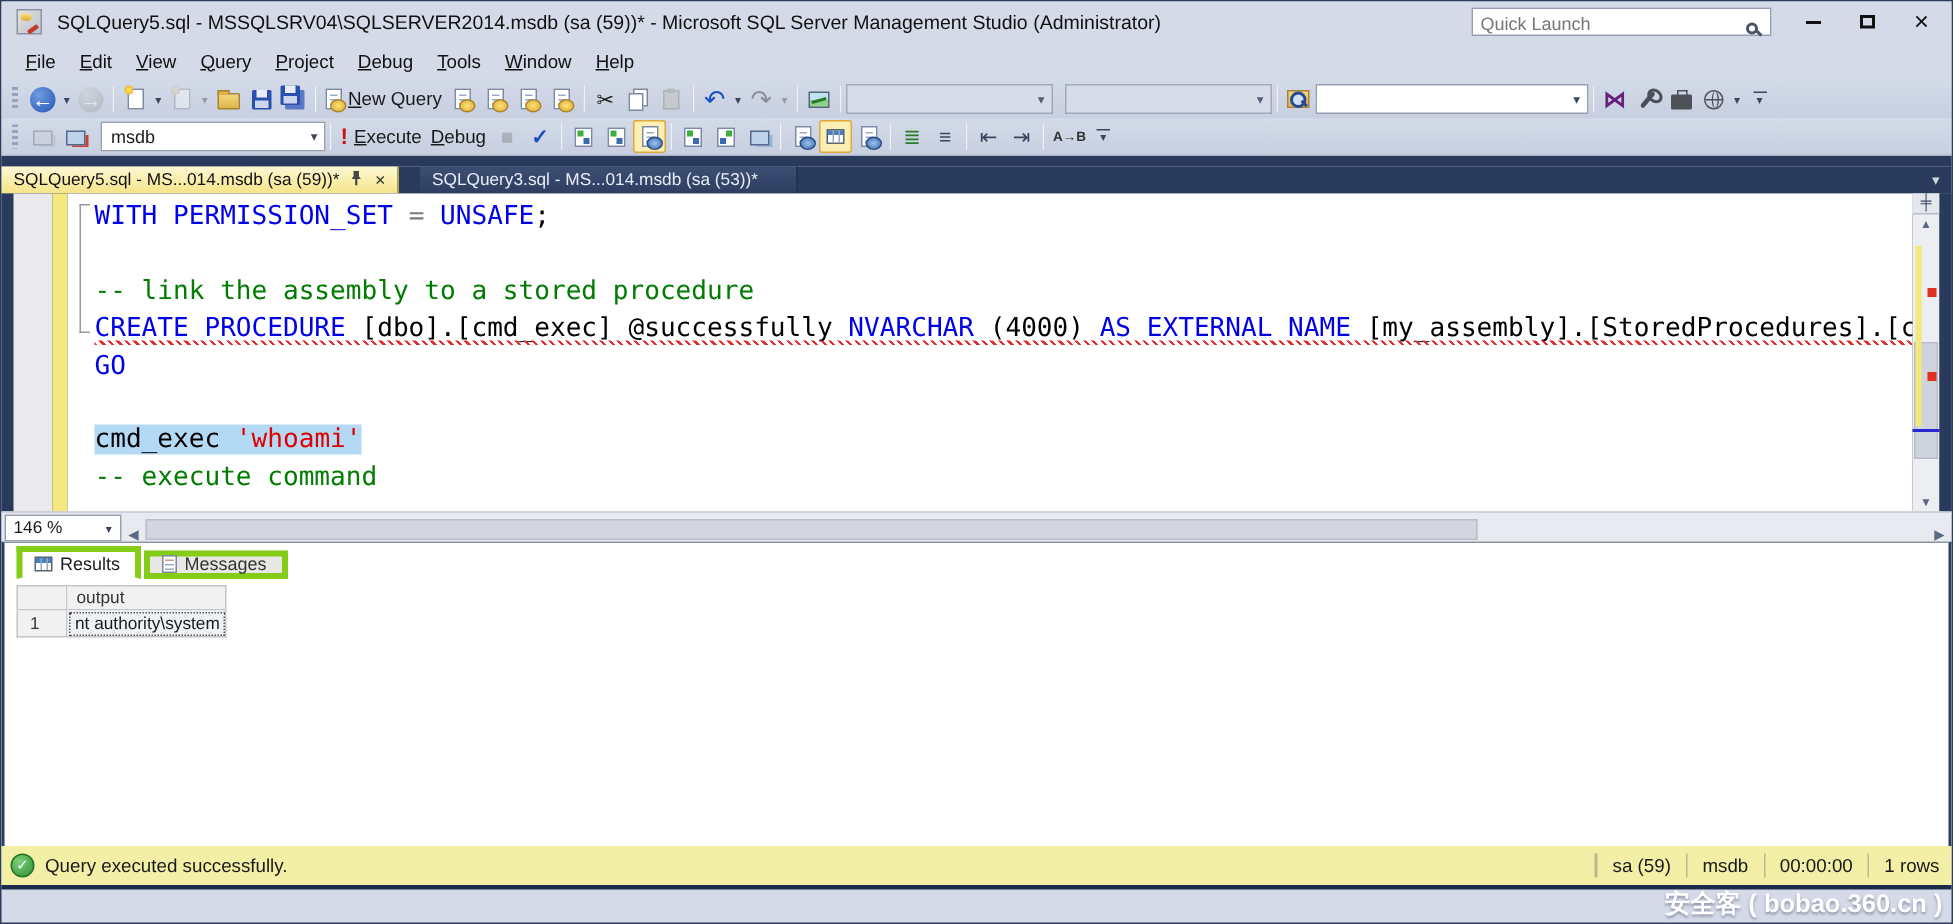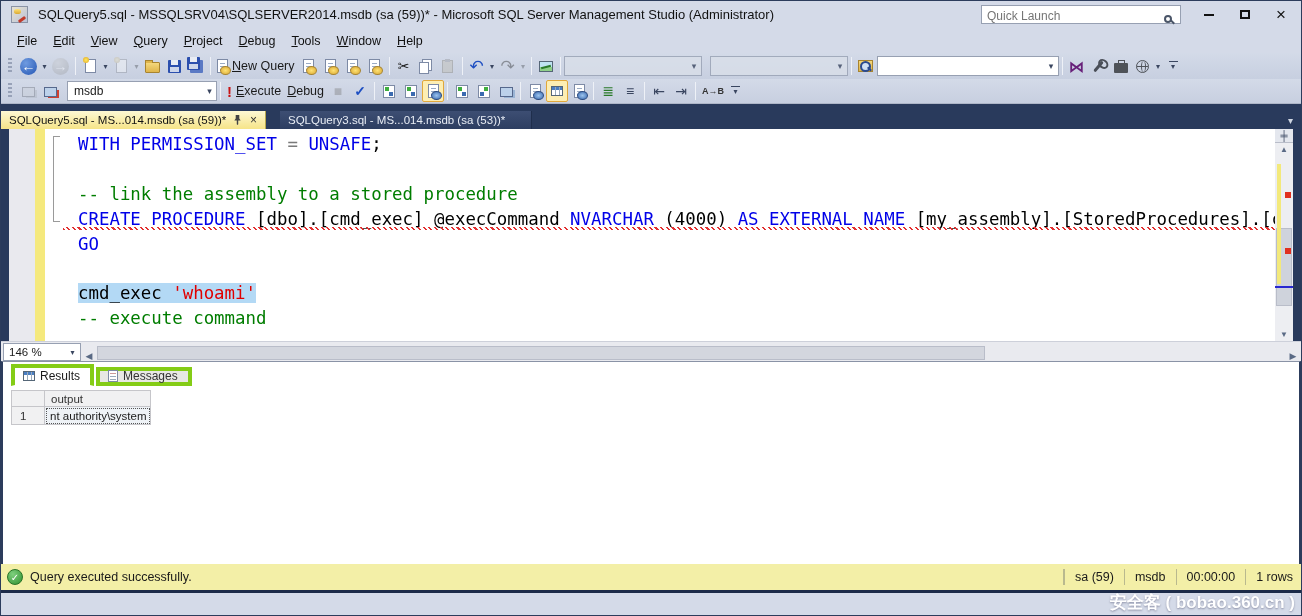--- a/index.html
+++ b/index.html
@@ -87,21 +87,21 @@
   .tab.inactive { background:linear-gradient(#3d4e73,#2d3e61); color:#e8edf5; width:252px; border-right:1px solid #1f2e4c; }
   .tab .x { margin-left:8px; font-size:12px; color:#333; }
   .tab .pin { margin-left:auto; }
   .tabchev { margin-left:auto; color:#cfd6e2; font-size:10px; display:flex; align-items:center; padding-right:8px; }
 
   
   .editor { top:128px; height:212px; background:#293a5c; display:flex; }
   .ed-margin { width:26px; margin-left:8px; background:#e9e9ee; }
   .ed-track { width:10px; background:#f5e97d; }
   .ed-code { flex:1; background:#fff; position:relative; overflow:hidden; padding-top:3px; }
-  .code-line { font-family:"DejaVu Sans Mono", monospace; font-size:17.4px; line-height:24.9px; white-space:pre; padding-left:33px; position:relative; }
+  .code-line { font-family:"DejaVu Sans Mono", monospace; font-size:17.4px; line-height:24.9px; white-space:pre; padding-left:18px; position:relative; }
   .c-kw { color:#0000e8; } .c-cm { color:#007d00; } .c-str { color:#e00000; } .c-op { color:#7a7a7a; } .c-pl { color:#000; }
   .sel { background:#b3d9f5; }
   .squiggle::after { content:""; position:absolute; left:18px; right:0; bottom:2px; height:3px;
      background:repeating-linear-gradient(45deg,#e23030 0 1.5px,transparent 1.5px 4px); }
   .outline-bracket { position:absolute; left:8px; top:7px; width:7px; height:86px; border-left:1px solid #9a9a9a; border-top:1px solid #9a9a9a; border-bottom:1px solid #9a9a9a; }
   .vscroll { width:18px; background:#edeef2; display:flex; flex-direction:column; }
   .vs-split { height:14px; background:#e4e7ee; border-bottom:1px solid #b9bdc9; text-align:center; font-size:10px; color:#3a4660; line-height:13px; }
   .vs-arrow { height:13px; text-align:center; font-size:8px; color:#5a6a85; line-height:13px; }
   .vs-track { flex:1; position:relative; }
   .vs-thumb { position:absolute; left:1px; right:1px; top:72px; height:78px; background:#cfd3dc; border:1px solid #b9bdc9; }
@@ -385,21 +385,21 @@
 
   <div class="row editor">
     <div class="ed-margin"></div>
     <div class="ed-track"></div>
     <div class="ed-code">
       <div class="outline-bracket"></div>
       <div>
           <div class="code-line"><span class="c-kw">WITH PERMISSION_SET</span><span class="c-pl"> </span><span class="c-op">=</span><span class="c-pl"> </span><span class="c-kw">UNSAFE</span><span class="c-pl">;</span></div>
           <div class="code-line">&nbsp;</div>
           <div class="code-line"><span class="c-cm">-- link the assembly to a stored procedure</span></div>
-          <div class="code-line squiggle"><span class="c-kw">CREATE PROCEDURE</span><span class="c-pl"> [dbo].[cmd_exec] @execCommand </span><span class="c-kw">NVARCHAR</span><span class="c-pl"> (4000) </span><span class="c-kw">AS EXTERNAL NAME</span><span class="c-pl"> [my_assembly].[StoredProcedures].[cmd</span></div>
+          <div class="code-line squiggle"><span class="c-kw">CREATE PROCEDURE</span><span class="c-pl"> [dbo].[cmd_exec] @successfully </span><span class="c-kw">NVARCHAR</span><span class="c-pl"> (4000) </span><span class="c-kw">AS EXTERNAL NAME</span><span class="c-pl"> [my_assembly].[StoredProcedures].[cmd</span></div>
           <div class="code-line"><span class="c-kw">GO</span></div>
           <div class="code-line">&nbsp;</div>
           <div class="code-line"><span class="sel"><span class="c-pl">cmd_exec </span><span class="c-str">'whoami'</span></span></div>
           <div class="code-line"><span class="c-cm">-- execute command</span></div>
         </div>
     </div>
     <div class="vscroll">
       <div class="vs-split">╪</div>
       <div class="vs-arrow">▲</div>
       <div class="vs-track">

